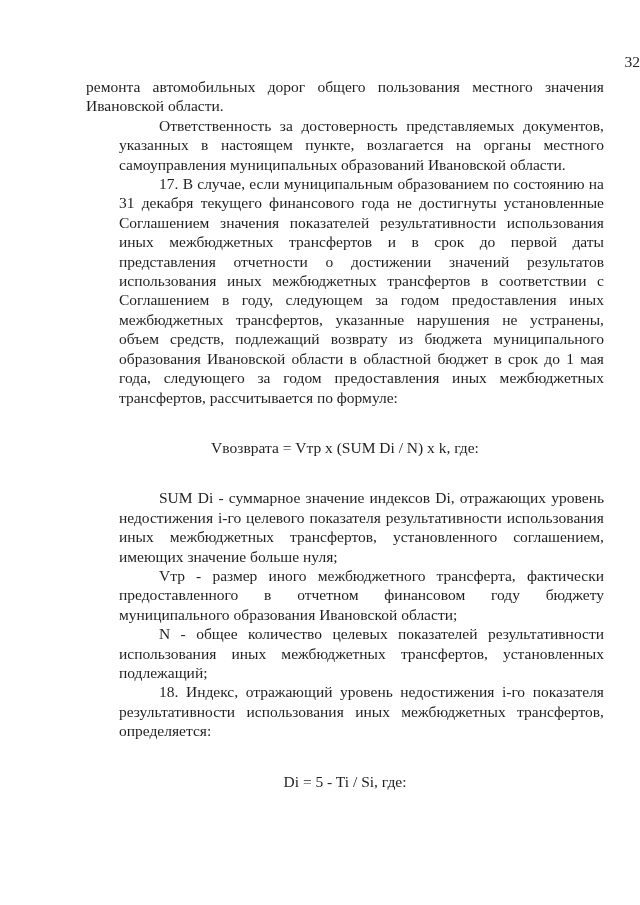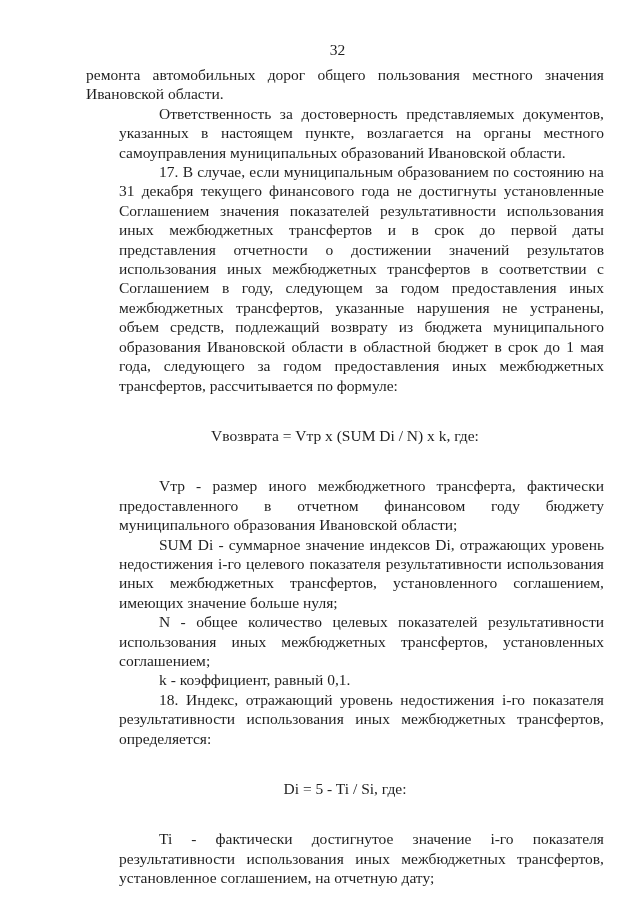--- a/index.html
+++ b/index.html
@@ -11,23 +11,23 @@
     position: relative;
     width: 640px;
     height: 905px;
     margin: 0 auto;
     background: #ffffff;
     font-family: "Liberation Serif", "DejaVu Serif", serif;
     color: #1f1f1f;
     overflow: hidden;
   }
   .page-number {
-    margin-top: 40px;
+    margin-top: 52px;
     margin-bottom: 6px;
-    text-align: center;
+    text-align: right;
     font-size: 15.5px;
     line-height: 19px;
     padding-left: 35px;
   }
   .content {
     margin-left: 86px;
     margin-right: 36px;
     font-size: 15.5px;
     line-height: 19.4px;
   }
@@ -51,21 +51,19 @@
 <body>
 
 <div class="page">
   <div class="page-number">32</div>
 
   <div class="content">
     <p class="body">ремонта автомобильных дорог общего пользования местного значения Ивановской области.</p>
     <p class="indent">Ответственность за достоверность представляемых документов, указанных в настоящем пункте, возлагается на органы местного самоуправления муниципальных образований Ивановской области.</p>
     <p class="indent">17. В случае, если муниципальным образованием по состоянию на 31 декабря текущего финансового года не достигнуты установленные Соглашением значения показателей результативности использования иных межбюджетных трансфертов и в срок до первой даты представления отчетности о достижении значений результатов использования иных межбюджетных трансфертов в соответствии с Соглашением в году, следующем за годом предоставления иных межбюджетных трансфертов, указанные нарушения не устранены, объем средств, подлежащий возврату из бюджета муниципального образования Ивановской области в областной бюджет в срок до 1 мая года, следующего за годом предоставления иных межбюджетных трансфертов, рассчитывается по формуле:</p>
     <p class="formula">Vвозврата = Vтр x (SUM Di / N) x k, где:</p>
+    <p class="indent">SUM Di - суммарное значение индексов Di, отражающих уровень недостижения i-го целевого показателя результативности использования иных межбюджетных трансфертов, установленного соглашением, имеющих значение больше нуля;</p>
     <p class="indent">Vтр - размер иного межбюджетного трансферта, фактически предоставленного в отчетном финансовом году бюджету муниципального образования Ивановской области;</p>
-    <p class="indent">SUM Di - суммарное значение индексов Di, отражающих уровень недостижения i-го целевого показателя результативности использования иных межбюджетных трансфертов, установленного соглашением, имеющих значение больше нуля;</p>
-    <p class="indent">N - общее количество целевых показателей результативности использования иных межбюджетных трансфертов, установленных соглашением;</p>
-    <p class="indent">k - коэффициент, равный 0,1.</p>
+    <p class="indent">N - общее количество целевых показателей результативности использования иных межбюджетных трансфертов, установленных подлежащий;</p>
     <p class="indent">18. Индекс, отражающий уровень недостижения i-го показателя результативности использования иных межбюджетных трансфертов, определяется:</p>
     <p class="formula">Di = 5 - Ti / Si, где:</p>
-    <p class="indent">Ti - фактически достигнутое значение i-го показателя результативности использования иных межбюджетных трансфертов, установленное соглашением, на отчетную дату;</p>
   </div>
 </div>
 
 </body></html>

